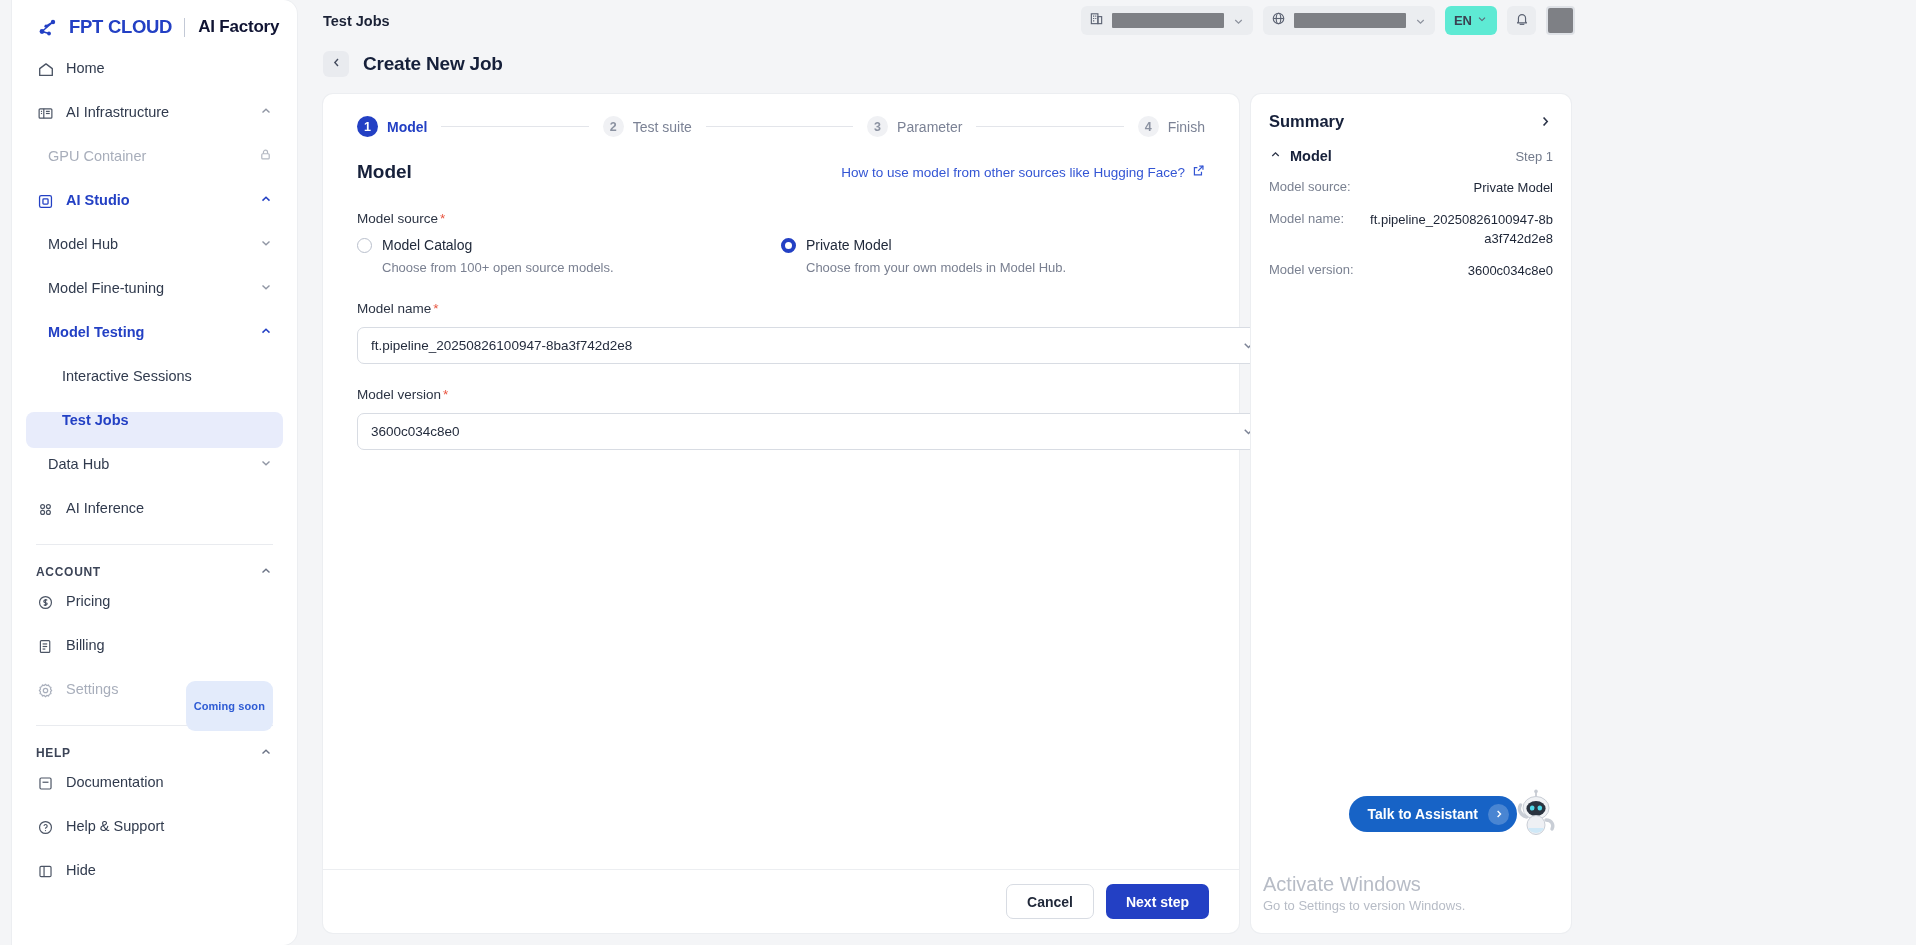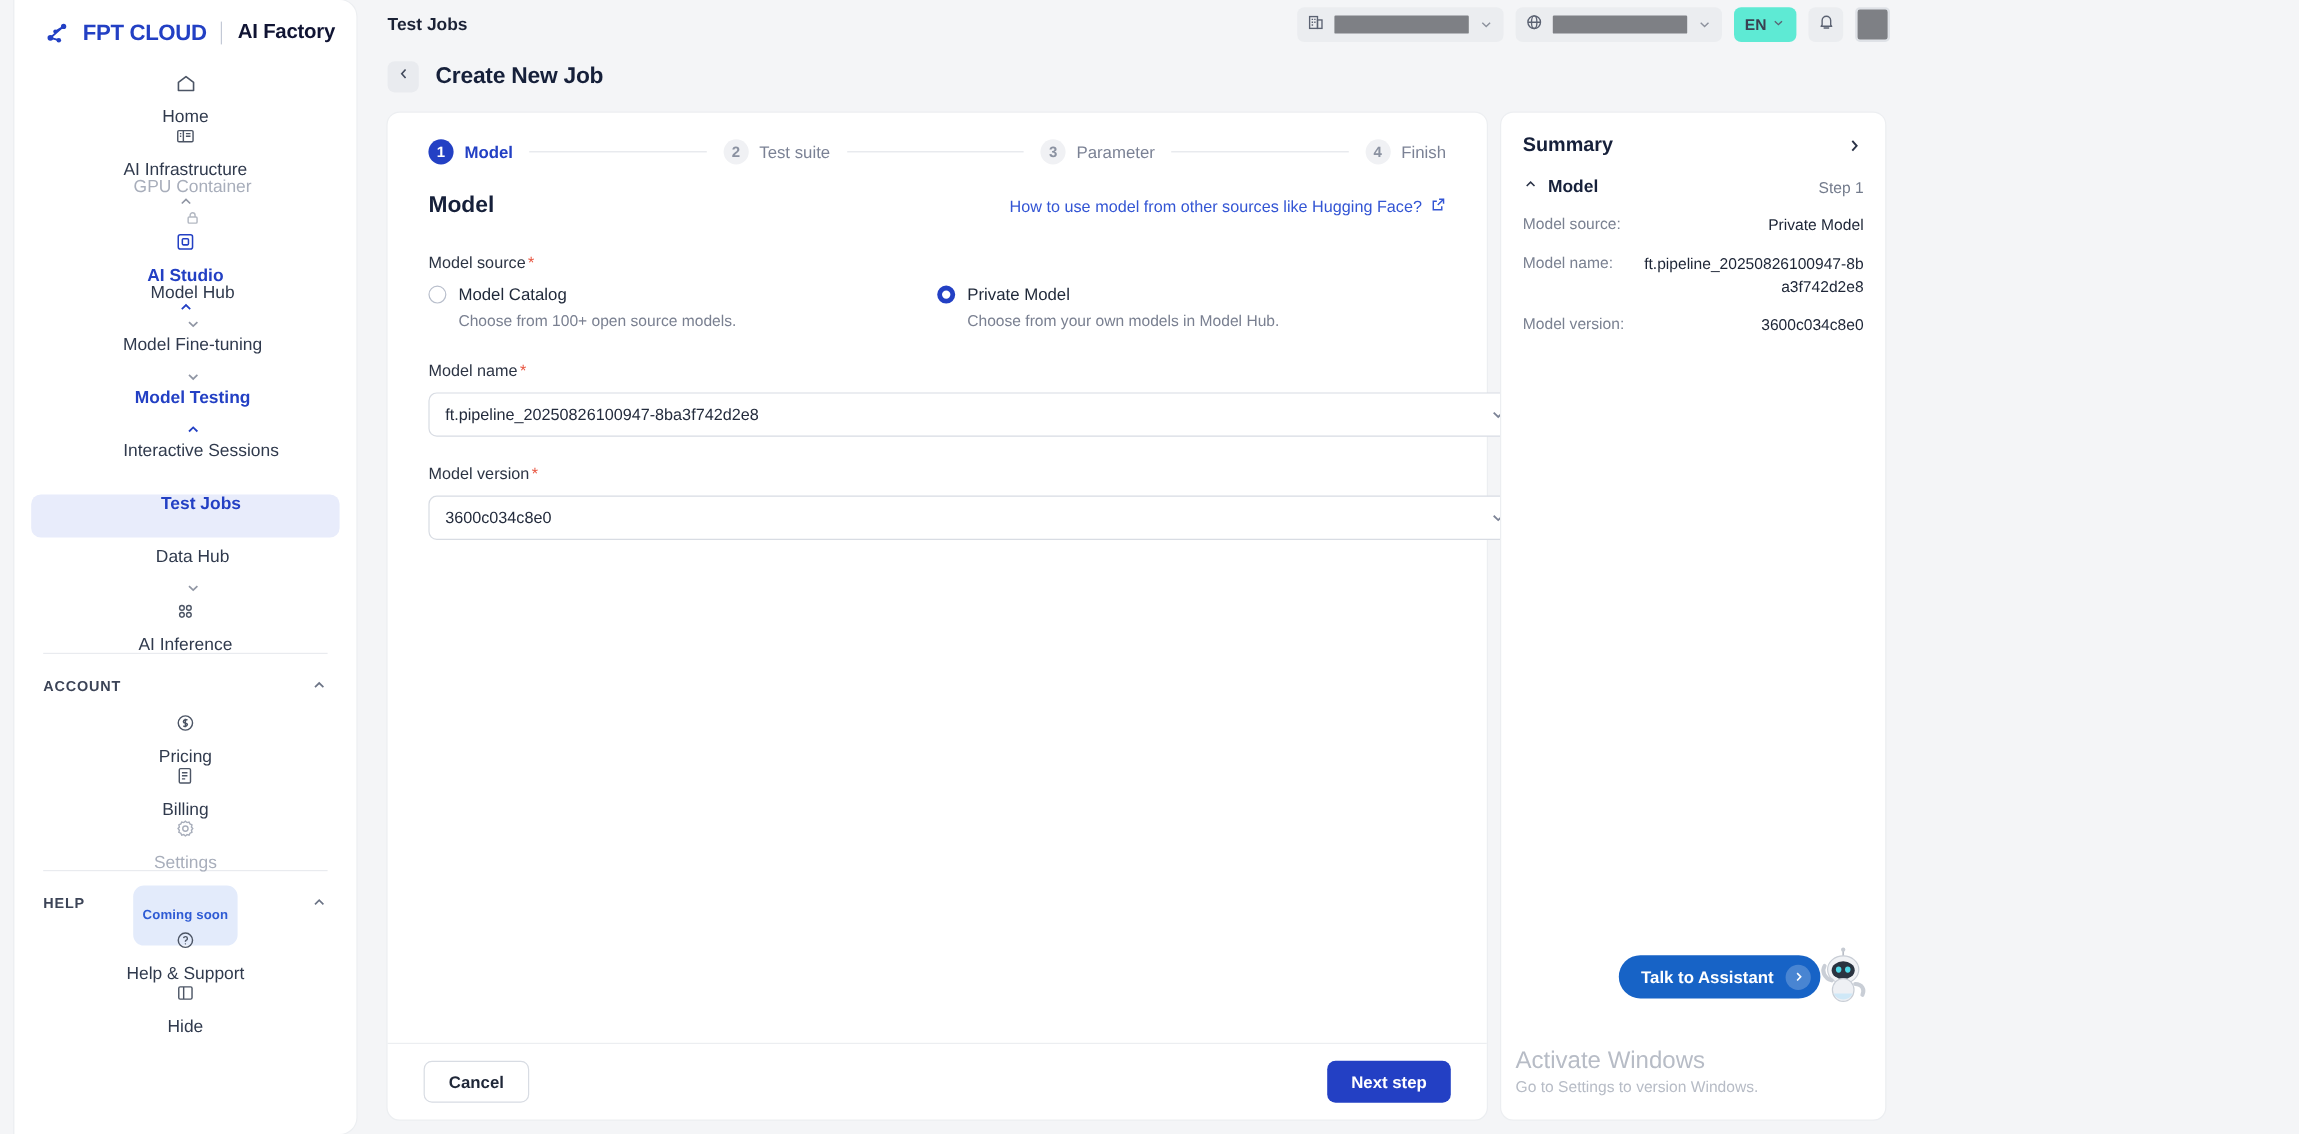--- a/index.html
+++ b/index.html
@@ -29,24 +29,24 @@
   }
   .logo-mark { width: 24px; height: 20px; flex: 0 0 24px; }
   .logo-fpt {
     font-size: 18.5px; font-weight: 700; color: #2340c4; letter-spacing: -0.3px;
   }
   .logo-div { width: 1px; height: 19px; background: #c3c9d6; margin: 0 6px 0 5px; }
   .logo-ai { font-size: 17px; font-weight: 700; color: #101433; letter-spacing: -0.2px; }
 
   .nav { flex: 1; overflow: hidden; padding: 6px 14px 0 14px; }
   .nav-item {
-    display: flex; align-items: center; gap: 11px;
+    display: flex; align-items: flex-start; gap: 11px;
     height: 36px; padding: 0 10px; border-radius: 8px;
     font-size: 14.5px; color: #303a4d; cursor: pointer;
-    margin-bottom: 8px; position: relative; flex-direction: column;
+    margin-bottom: 8px; position: relative;
   }
   .nav-item .ic { width: 19px; height: 19px; flex: 0 0 19px; display:flex; align-items:center; justify-content:center; }
   .nav-item .lbl { flex: 1; white-space: nowrap; }
   .nav-item .chev { width: 14px; height: 14px; flex: 0 0 14px; opacity: .75; }
   .nav-item.active-parent { color: #2340c4; font-weight: 700; }
   .nav-item.active-parent .chev { opacity: 1; }
   .nav-item.disabled { color: #a8aebb; cursor: default; }
   .nav-item.sub { padding-left: 36px; }
   .nav-item.sub.selected {
     background: #e8ecfb; color: #2340c4; font-weight: 700;
@@ -139,21 +139,21 @@
   .field { margin-bottom: 23px; }
   .select-box {
     width: 912px; height: 37px; border: 1px solid #d8dce3; border-radius: 7px;
     display: flex; align-items: center; padding: 0 12px 0 13px; background: #fff; cursor: pointer;
   }
   .select-box .val { font-size: 13.5px; color: #242c3d; flex: 1; }
   .select-box .chev { width: 15px; height: 15px; opacity: .7; }
 
   .card-footer {
     height: 64px; border-top: 1px solid #eceef1; display: flex; align-items: center;
-    justify-content: space-between; gap: 12px; padding: 0 30px;
+    justify-content: flex-end; gap: 12px; padding: 0 30px;
   }
   .btn {
     height: 35px; border-radius: 7px; font-size: 14px; cursor: pointer;
     display: flex; align-items: center; justify-content: center; padding: 0 20px; font-weight: 600;
   }
   .btn-cancel { background: #fff; border: 1px solid #d8dce3; color: #1f2738; }
   .btn-next { background: #2340c4; color: #fff; border: none; }
 
   
   .summary {
@@ -367,20 +367,29 @@
 
       <div class="nav-section">
         <span class="lbl">HELP</span>
         <span class="chev">
           <svg viewBox="0 0 14 14" width="14" height="14" fill="none" stroke="#6c7486" stroke-width="1.4">
               <path d="M3.5 8.6 L7 5.2 L10.5 8.6"></path>
             </svg>
         </span>
       </div>
 
+      <div class="nav-item">
+        <span class="ic">
+          <svg viewBox="0 0 20 20" width="17" height="17" fill="none" stroke="#4c5565" stroke-width="1.4">
+            <rect x="3.5" y="3.5" width="13" height="13" rx="1.4"></rect>
+              <line x1="6.5" y1="8.5" x2="13.5" y2="8.5"></line>
+          </svg>
+        </span>
+        <span class="lbl">Documentation</span>
+      </div>
 
       <div class="nav-item">
         <span class="ic">
           <svg viewBox="0 0 20 20" width="17" height="17" fill="none" stroke="#4c5565" stroke-width="1.4">
             <circle cx="10" cy="10" r="7"></circle>
             <path d="M8.2 8 a1.9 1.9 0 1 1 2.4 2.2 c-.5 .3-.6 .7-.6 1.2"></path>
             <circle cx="10" cy="13.6" r=".7" fill="#4c5565" stroke="none"></circle>
           </svg>
         </span>
         <span class="lbl">Help &amp; Support</span>

